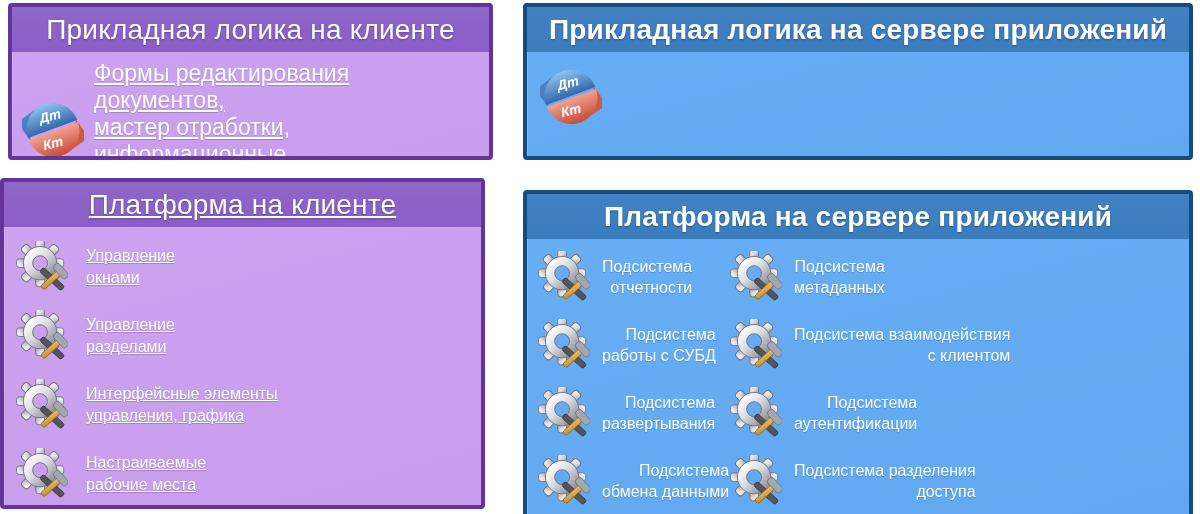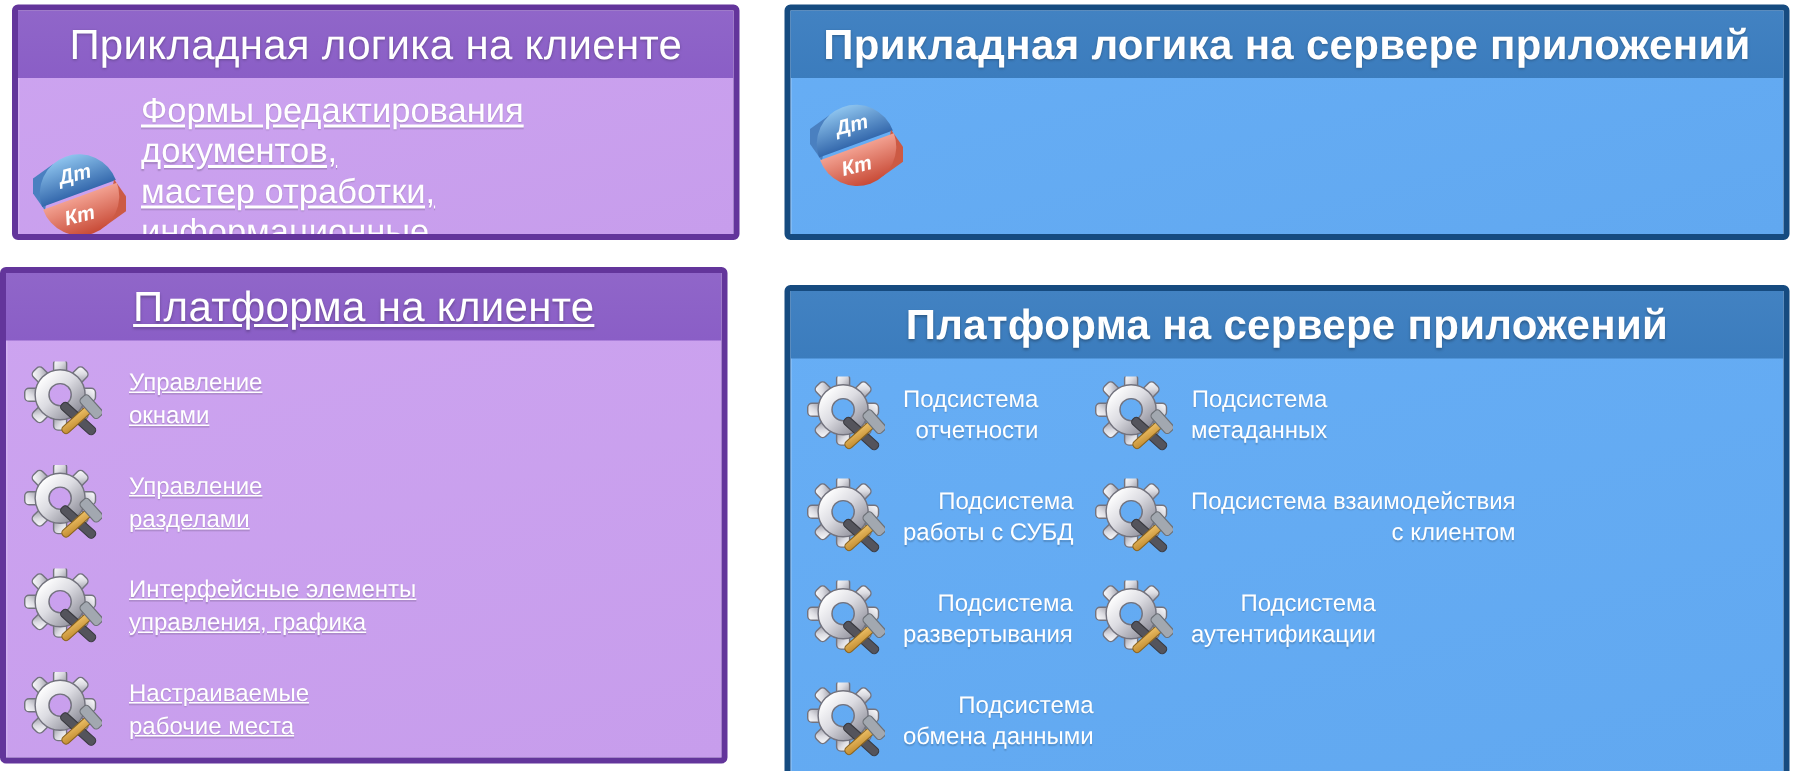--- a/index.html
+++ b/index.html
@@ -234,16 +234,23 @@
         <div class="item-label">Подсистема
 аутентификации</div>
       </div>
       <div class="prow">
         <svg class="gear-icon" viewBox="0 0 54 54">
             <use href="#gearTools"></use>
           </svg>
         <div class="item-label">Подсистема
 обмена данными</div>
       </div>
+      <div class="prow">
+        <svg class="gear-icon" viewBox="0 0 54 54">
+            <use href="#gearTools"></use>
+          </svg>
+        <div class="item-label">Подсистема разделения
+доступа</div>
+      </div>
     </div>
   </section>
 
 </div>
 
 </body></html>

